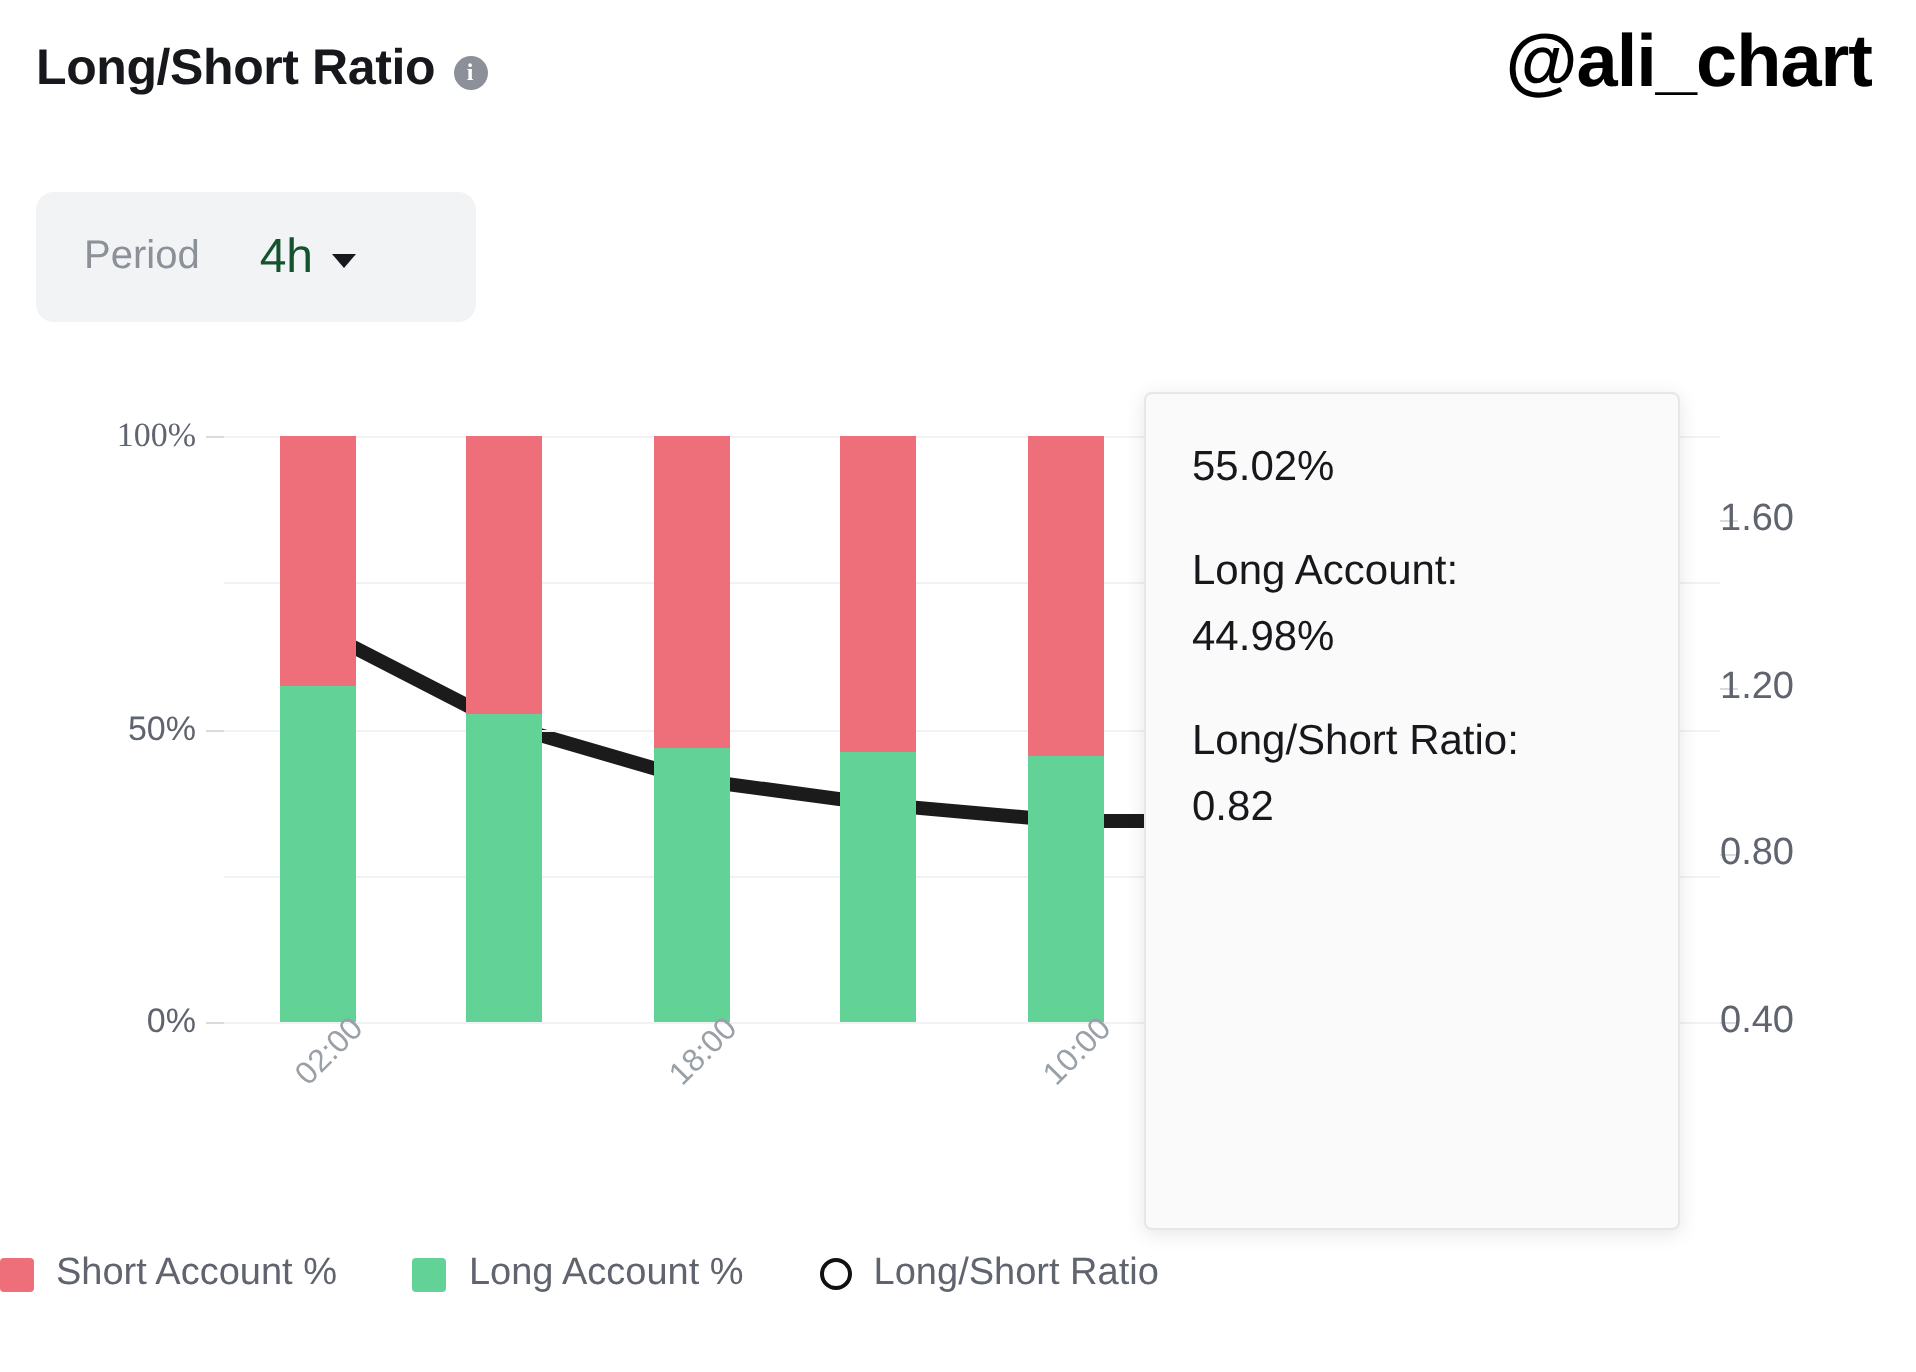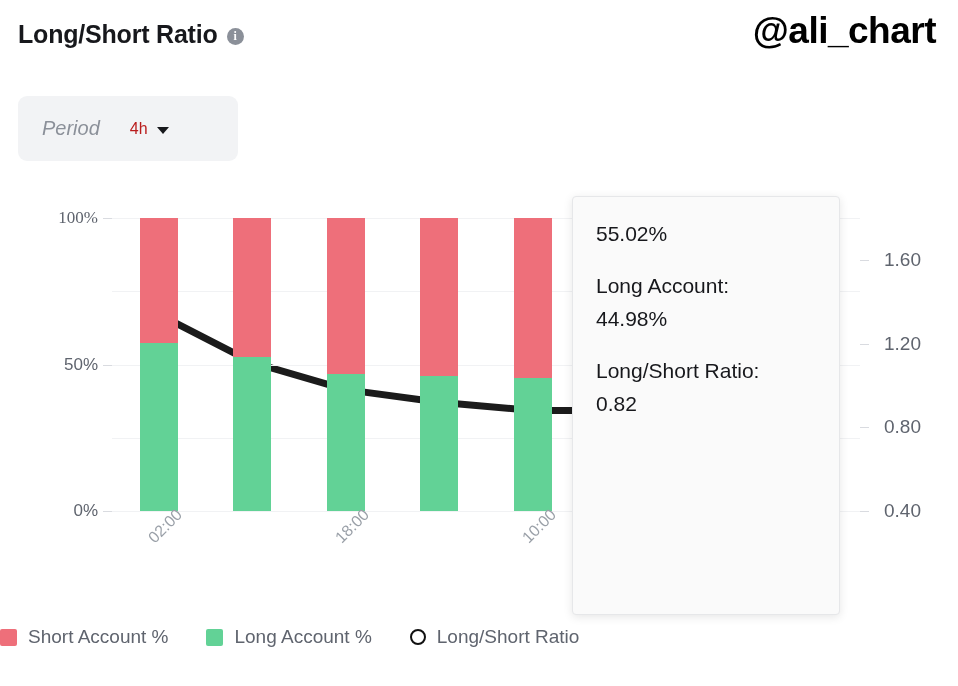--- a/index.html
+++ b/index.html
@@ -23,39 +23,39 @@
     position: absolute; right: 22px; top: 10px;
     font-size: 37px; font-weight: 700; color: #000000; letter-spacing: -0.5px;
   }
 
   
   .period-box {
     position: absolute; left: 18px; top: 96px;
     width: 220px; height: 65px; border-radius: 9px; background: #f2f3f5;
     display: flex; align-items: center; padding-left: 24px; gap: 30px;
   }
-  .period-label { font-size: 20px; color: #8b9099; font-style: italic; }
+  .period-label { font-size: 20px; color: #8b9099; }
   .period-value-wrap { display: flex; align-items: center; gap: 9px; }
-  .period-value { font-size: 16px; color: #b91c1c; font-weight: 500; }
+  .period-value { font-size: 24px; color: #14532d; font-weight: 500; }
   .caret { width: 0; height: 0; border-left: 6px solid transparent;
            border-right: 6px solid transparent; border-top: 7px solid #17181c; margin-top: 3px; }
 
   
   .chart-area { position: absolute; left: 0; top: 0; width: 958px; height: 686px; }
   .plot { position: absolute; left: 112px; top: 218px; width: 748px; height: 293px; }
 
   .gridline { position: absolute; left: 0; width: 100%; height: 1px; background: #f1f2f4; }
   .tick-left, .tick-right { position: absolute; width: 9px; height: 1px; background: #d9dbe0; }
 
   .axis-label-left {
     position: absolute; right: 100%; margin-right: 14px;
     transform: translateY(-50%); font-size: 17px; color: #5f646e; white-space: nowrap;
   }
   .axis-label-right {
-    position: absolute; left: 100%; margin-left: 24px;
+    position: absolute; left: 100%; 
     transform: translateY(-50%); font-size: 19px; color: #5f646e; white-space: nowrap;
   }
 
   .bar { position: absolute; bottom: 0; width: 38px; }
   .bar .seg-short { position: absolute; left: 0; right: 0; top: 0; background: #ee6f7a; }
   .bar .seg-long  { position: absolute; left: 0; right: 0; bottom: 0; background: #62d296; }
 
   .xlabel {
     position: absolute; top: 302px; font-size: 16px; color: #9aa0a8;
     transform: translateX(-50%) rotate(-45deg); transform-origin: 50% 0;

